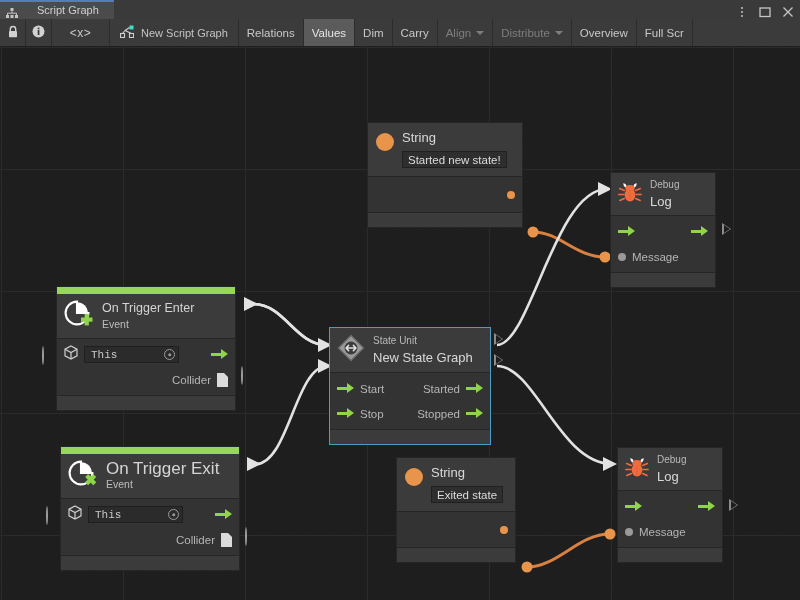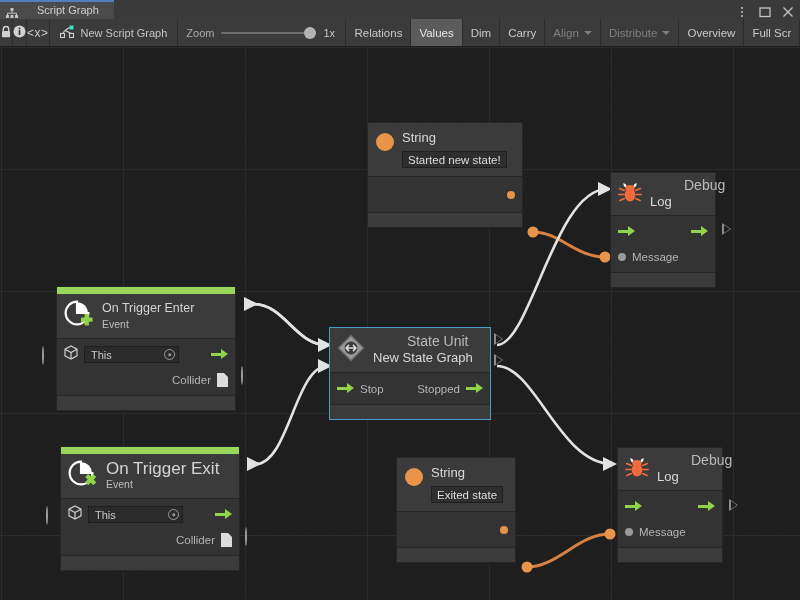--- a/index.html
+++ b/index.html
@@ -56,31 +56,31 @@
   
   .node{position:absolute;background:#3b3b3b;border:1px solid #262626;box-sizing:border-box;}
   .node.sel{border:1px solid #4a9ec4;box-shadow:0 0 0 1px #2e7ea0 inset;}
   .node-accent{height:7px;background:#98d65a;}
   .node-head{display:flex;align-items:center;padding:6px 8px 6px 7px;gap:8px;background:#3b3b3b;
              border-bottom:1px solid #262626;}
   .node-head .titles{display:flex;flex-direction:column;gap:3px;min-width:0;}
   .t1{color:#d4d4d4;font-size:11.5px;line-height:13px;white-space:nowrap;}
   .t2{color:#bdbdbd;font-size:10.5px;line-height:12px;white-space:nowrap;}
   .t-big{color:#d9d9d9;font-size:13px;line-height:15px;white-space:nowrap;}
-  .t-small{color:#b9b9b9;font-size:14px;line-height:12px;white-space:nowrap;margin-left:34px;}
+  .t-small{color:#b9b9b9;font-size:10px;line-height:12px;white-space:nowrap;}
   .node-body{background:#333333;padding:6px 7px;display:flex;flex-direction:column;gap:6px;}
   .node-foot{height:14px;background:#3b3b3b;border-top:1px solid #262626;}
 
   .row{display:flex;align-items:center;justify-content:space-between;min-height:19px;}
   .row-l{display:flex;align-items:center;gap:6px;}
   .row-r{display:flex;align-items:center;gap:6px;}
   .plabel{color:#b5b5b5;font-size:11.5px;white-space:nowrap;}
 
   .objfield{background:#2b2b2b;border:1px solid #1f1f1f;height:17px;width:95px;
-            display:flex;align-items:center;justify-content:space-between;padding:0 3px 0 6px;box-sizing:border-box;}
+            display:flex;align-items:center;justify-content:space-between;padding:0 3px 0 6px;box-sizing:border-box;font-family:Liberation Mono, monospace;}
   .objfield span{color:#c8c8c8;font-size:11px;}
   .target{width:11px;height:11px;border:1.3px solid #9a9a9a;border-radius:50%;position:relative;box-sizing:border-box;}
   .target:after{content:"";position:absolute;left:50%;top:50%;width:3.5px;height:3.5px;border-radius:50%;
                 background:#9a9a9a;transform:translate(-50%,-50%);}
 
   .strfield{background:#2e2e2e;border:1px solid #202020;height:17px;
             display:flex;align-items:center;padding:7px 5px;box-sizing:border-box;}
   .strfield span{color:#dcdcdc;font-size:11.5px;white-space:nowrap;}
 
   .arrow-g{width:17px;height:11px;position:relative;flex:0 0 auto;}
@@ -168,28 +168,20 @@
     <div class="tb-graph">
       <span>
         <svg width="14" height="13" viewBox="0 0 14 13">
           <rect x="9.5" y="0.5" width="4" height="4" fill="#3fe0c8"></rect>
           <rect x="0.5" y="8.5" width="4" height="4" fill="none" stroke="#cfcfcf" stroke-width="1.1"></rect>
           <rect x="9.5" y="8.5" width="4" height="4" fill="none" stroke="#cfcfcf" stroke-width="1.1"></rect>
           <path d="M9.5 2.5 L5 5.5 M5 5.5 L2.5 8.5 M5 5.5 L11.5 8.5" stroke="#cfcfcf" stroke-width="1.1" fill="none"></path>
         </svg>
       </span>
       <span class="tb-graph-label">New Script Graph</span>
-    </div>
-    <div class="tb-zoom">
-      <span class="tb-zoom-label">Zoom</span>
-      <span class="slider">
-        <span class="slider-track"></span>
-        <span class="slider-knob"></span>
-      </span>
-      <span class="tb-zoom-val">1x</span>
     </div>
     <div class="tb-btn">Relations</div>
     <div class="tb-btn active">Values</div>
     <div class="tb-btn">Dim</div>
     <div class="tb-btn">Carry</div>
     <div class="tb-btn dim">
       <span>Align</span>
       <i class="caret"></i>
     </div>
     <div class="tb-btn dim">
@@ -353,20 +345,36 @@
           <span class="t-big">New  State  Graph</span>
         </span>
       </div>
       <div class="node-body">
         <div class="row">
           <span class="row-l">
             <span class="arrow-g">
                 <i class="shaft"></i>
                 <i class="head"></i>
               </span>
+            <span class="plabel">Start</span>
+          </span>
+          <span class="row-r">
+            <span class="plabel">Started</span>
+            <span class="arrow-g">
+                <i class="shaft"></i>
+                <i class="head"></i>
+              </span>
+          </span>
+        </div>
+        <div class="row">
+          <span class="row-l">
+            <span class="arrow-g">
+                <i class="shaft"></i>
+                <i class="head"></i>
+              </span>
             <span class="plabel">Stop</span>
           </span>
           <span class="row-r">
             <span class="plabel">Stopped</span>
             <span class="arrow-g">
                 <i class="shaft"></i>
                 <i class="head"></i>
               </span>
           </span>
         </div>

